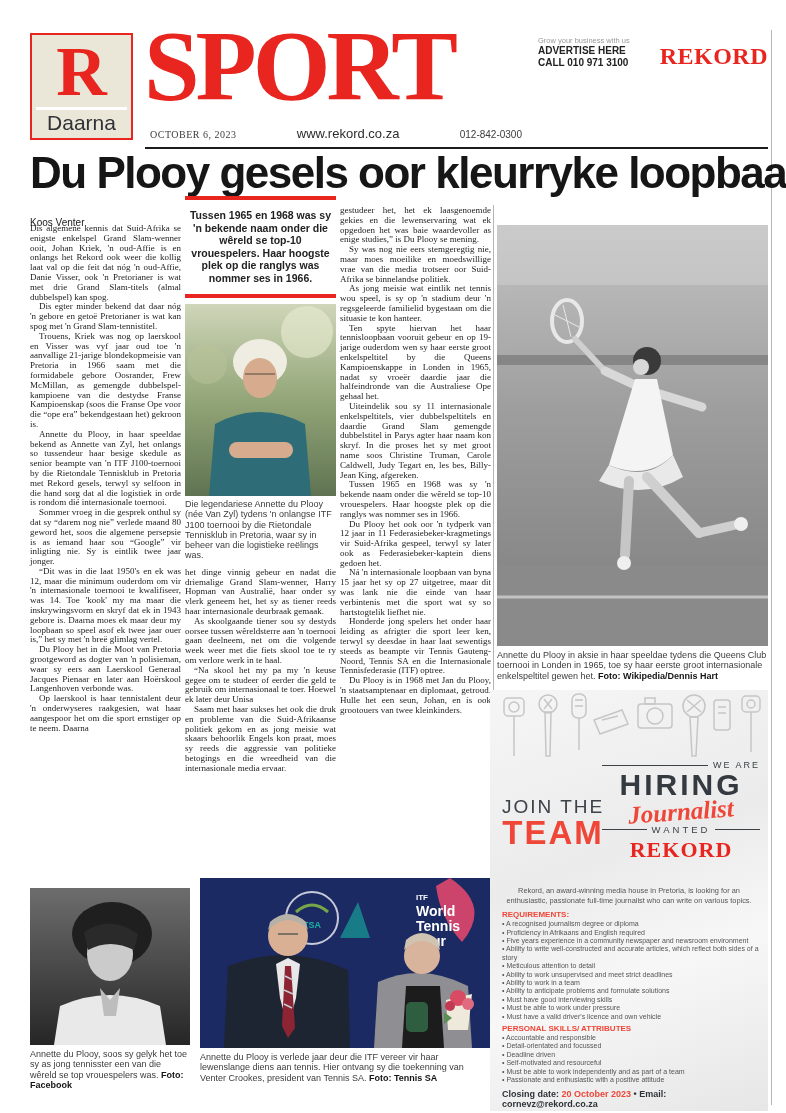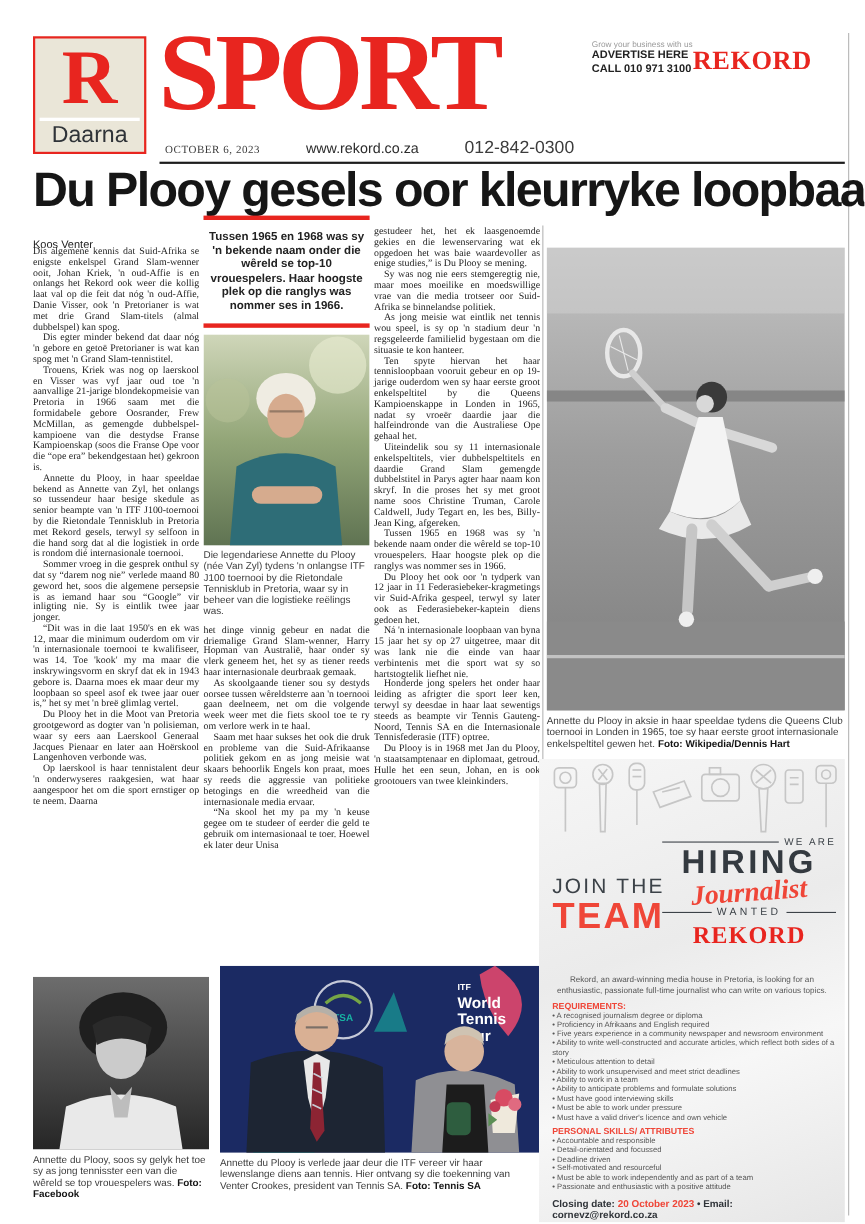--- a/index.html
+++ b/index.html
@@ -14,31 +14,31 @@
     color:#e8251f;margin-top:2px;}
   .logo-rule{height:3px;background:#ffffff;margin:0 4px;}
   .logo-region{font-size:21px;color:#2f3338;line-height:26px;}
   .sport-title{left:144px;top:16px;width:400px;font-family:"Liberation Serif",serif;
     font-weight:700;font-size:100px;line-height:100px;letter-spacing:-4px;color:#e8251f;
     white-space:nowrap;}
   .date-row{left:150px;top:126px;width:372px;display:flex;justify-content:space-between;
     align-items:baseline;color:#3c3c3c;}
   .d-date{font-size:10px;letter-spacing:.5px;font-family:Liberation Serif, serif;}
   .d-site{font-size:13px;color:#2c2c2c;}
-  .d-phone{font-size:16px;}
+  .d-phone{font-size:10px;}
   .header-rule{left:145px;top:147px;width:623px;height:2px;background:#1c1c1c;}
   .edge-rule{left:771px;top:30px;width:1px;height:1075px;background:#b5b5b5;}
   .col-rule{left:493px;top:205px;width:1px;height:905px;background:#b5b5b5;}
 
   
   .top-ad{left:538px;top:33px;width:230px;}
   .ta-red{background:#f4483a;height:70px;text-align:center;color:#fff;padding-top:2px;box-sizing:border-box;}
   .ta-q{font-size:9.5px;margin-top:12px;}
   .ta-a{font-size:25px;font-weight:700;color:#3a3f46;line-height:27px;}
-  .ta-bottom{display:flex;align-items:flex-end;margin-top:3px;}
+  .ta-bottom{display:flex;justify-content:space-between;align-items:flex-end;margin-top:3px;}
   .ta-tag{font-size:7.5px;color:#9a9a9a;line-height:9px;}
   .ta-l1,.ta-l2{font-size:10px;font-weight:700;color:#222;line-height:12px;}
   .ta-brand{font-family:"Liberation Serif",serif;font-weight:700;font-size:24px;color:#e8251f;
     letter-spacing:.5px;line-height:26px;}
 
   
   .headline{left:30px;top:150px;width:742px;font-weight:700;font-size:44px;line-height:46px;
     letter-spacing:-1.5px;color:#161616;white-space:nowrap;}
   .byline{left:30px;top:217px;font-size:10px;color:#222;}
   .col-text{font-family:"Liberation Serif",serif;font-size:9px;line-height:9.8px;color:#1c1c1c;}
@@ -152,22 +152,22 @@
       <ellipse cx="75" cy="58" rx="27" ry="23" fill="#efece2"></ellipse>
       <ellipse cx="75" cy="74" rx="17" ry="20" fill="#d6ab8e"></ellipse>
       <line x1="60" y1="70" x2="90" y2="70" stroke="#6b5a4c" stroke-width="2" opacity="0.6"></line>
       <path d="M30 120 Q75 96 120 120 L126 192 L24 192 Z" fill="#2e6d77"></path>
       <rect x="44" y="138" width="64" height="16" rx="8" fill="#d6ab8e"></rect>
     </svg>
     <div class="caption inline-caption">Die legendariese Annette du Plooy (née Van Zyl) tydens 'n onlangse ITF J100 toernooi by die Rietondale Tennisklub in Pretoria, waar sy in beheer van die logistieke reëlings was.</div>
     <div class="col-text">
         <p>het dinge vinnig gebeur en nadat die driemalige Grand Slam-wenner, Harry Hopman van Australië, haar onder sy vlerk geneem het, het sy as tiener reeds haar internasionale deurbraak gemaak.</p>
         <p>As skoolgaande tiener sou sy destyds oorsee tussen wêreldsterre aan 'n toernooi gaan deelneem, net om die volgende week weer met die fiets skool toe te ry om verlore werk in te haal.</p>
+        <p>“Na skool het my pa my 'n keuse gegee om te studeer of eerder die geld te gebruik om internasionaal te toer. Hoewel ek later deur Unisa</p>
         <p>Saam met haar sukses het ook die druk en probleme van die Suid-Afrikaanse politiek gekom en as jong meisie wat skaars behoorlik Engels kon praat, moes sy reeds die aggressie van politieke betogings en die wreedheid van die internasionale media ervaar.</p>
-        <p>“Na skool het my pa my 'n keuse gegee om te studeer of eerder die geld te gebruik om internasionaal te toer. Hoewel ek later deur Unisa</p>
       </div>
   </div>
 
   <div class="abs col3 col-text">
       <p>gestudeer het, het ek laasgenoemde gekies en die lewenservaring wat ek opgedoen het was baie waardevoller as enige studies,” is Du Plooy se mening.</p>
       <p>Sy was nog nie eers stemgeregtig nie, maar moes moeilike en moedswillige vrae van die media trotseer oor Suid-Afrika se binnelandse politiek.</p>
       <p>As jong meisie wat eintlik net tennis wou speel, is sy op 'n stadium deur 'n regsgeleerde familielid bygestaan om die situasie te kon hanteer.</p>
       <p>Ten spyte hiervan het haar tennisloopbaan vooruit gebeur en op 19-jarige ouderdom wen sy haar eerste groot enkelspeltitel by die Queens Kampioenskappe in Londen in 1965, nadat sy vroeër daardie jaar die halfeindronde van die Australiese Ope gehaal het.</p>
       <p>Uiteindelik sou sy 11 internasionale enkelspeltitels, vier dubbelspeltitels en daardie Grand Slam gemengde dubbelstitel in Parys agter haar naam kon skryf. In die proses het sy met groot name soos Christine Truman, Carole Caldwell, Judy Tegart en, les bes, Billy-Jean King, afgereken.</p>
       <p>Tussen 1965 en 1968 was sy 'n bekende naam onder die wêreld se top-10 vrouespelers. Haar hoogste plek op die ranglys was nommer ses in 1966.</p>

